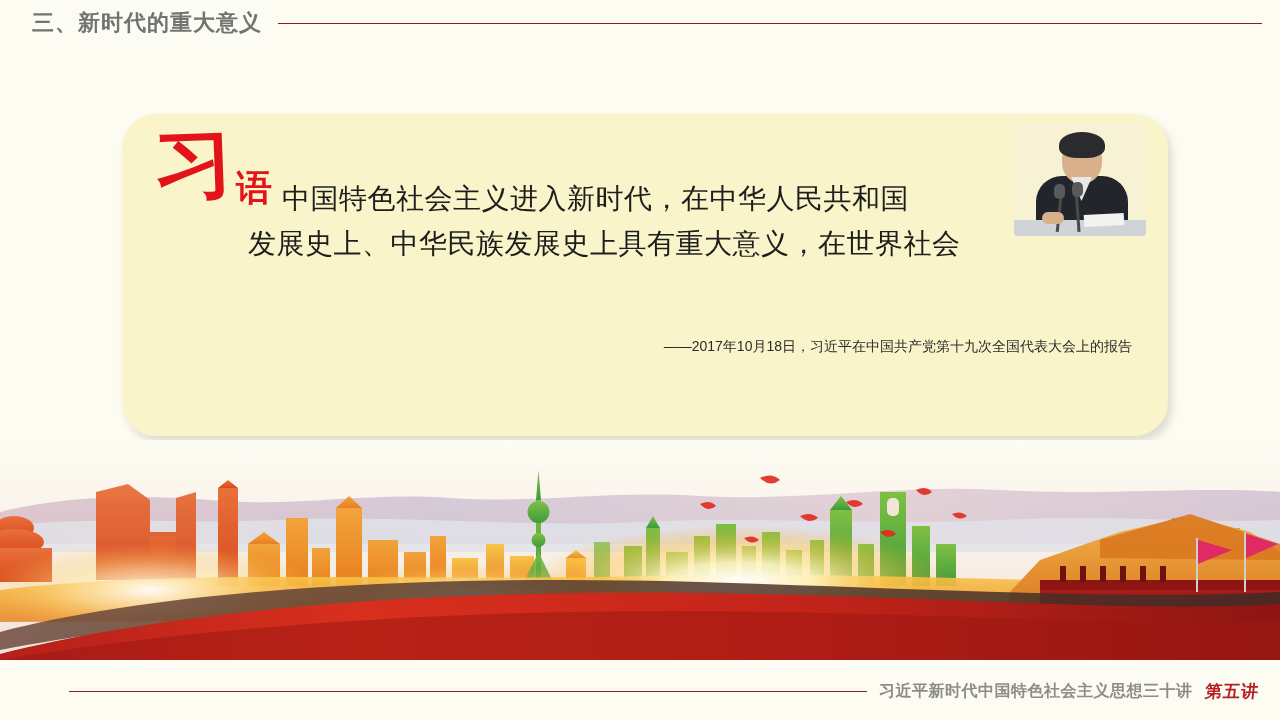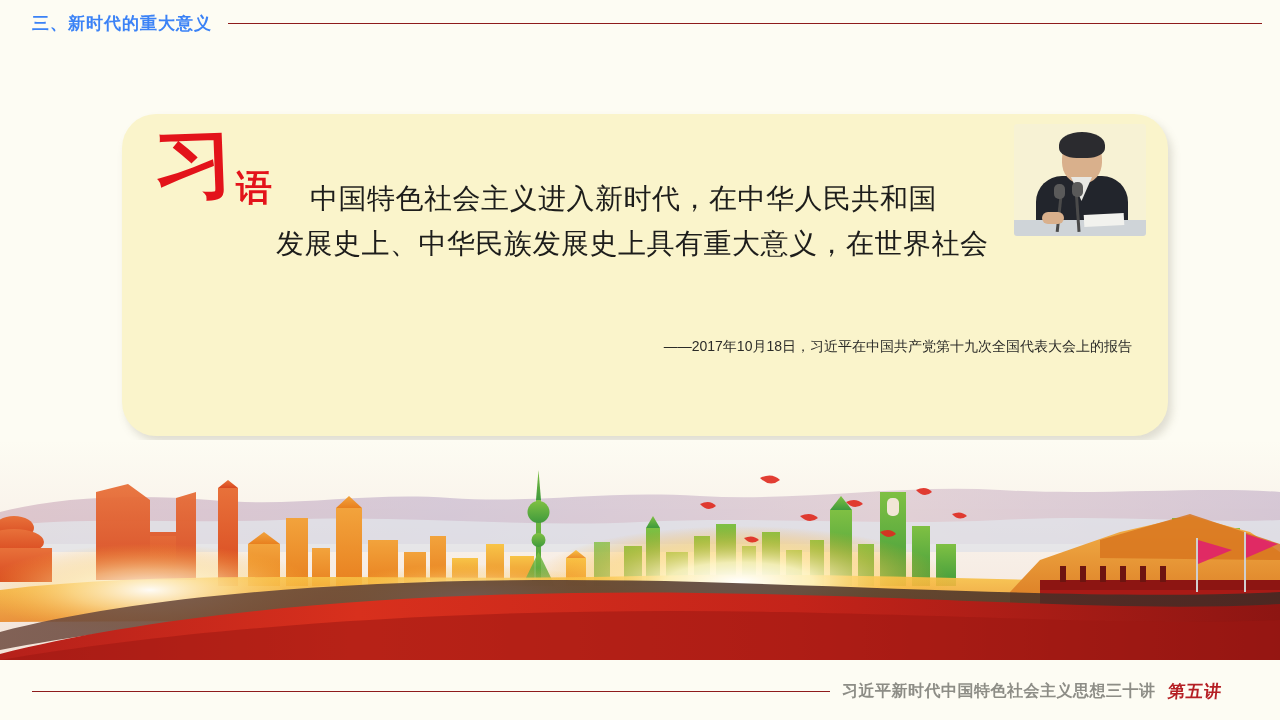--- a/index.html
+++ b/index.html
@@ -20,23 +20,23 @@
   #header {
     position: absolute;
     left: 0; top: 0;
     width: 1280px;
     height: 46px;
     display: flex;
     align-items: center;
   }
   #header-title {
     margin-left: 32px;
-    font-size: 17px;
+    font-size: 22px;
     font-weight: bold;
-    color: #3b82f6;
+    color: #737373;
     letter-spacing: 1px;
     white-space: nowrap;
   }
   #header-rule {
     margin-left: 16px;
     flex: 1;
     height: 0;
     border-top: 1.5px solid #8e1b1b;
     margin-right: 18px;
   }
@@ -120,21 +120,20 @@
     left: 0; top: 62px;
     width: 1046px;
   }
   .quote-line {
     font-size: 28px;
     line-height: 45px;
     color: #1d1d1b;
     letter-spacing: 0.5px;
     padding-left: 126px;
     white-space: nowrap;
-    margin-left: 28px;
   }
   .quote-line.first { padding-left: 160px; }
 
   #quote-source {
     position: absolute;
     left: 0; top: 224px;
     width: 1046px;
     padding-right: 36px;
     box-sizing: border-box;
     text-align: right;
@@ -156,20 +155,21 @@
 
   
   #footer {
     position: absolute;
     left: 0;
     bottom: 0;
     width: 1228px;
     height: 58px;
     display: flex;
     align-items: center;
+    padding-left: 37px;
   }
   #footer-rule {
     margin-left: 32px;
     width: 798px;
     height: 0;
     border-top: 1.5px solid #8e1b1b;
   }
   #footer-title {
     margin-left: 12px;
     font-size: 16px;

